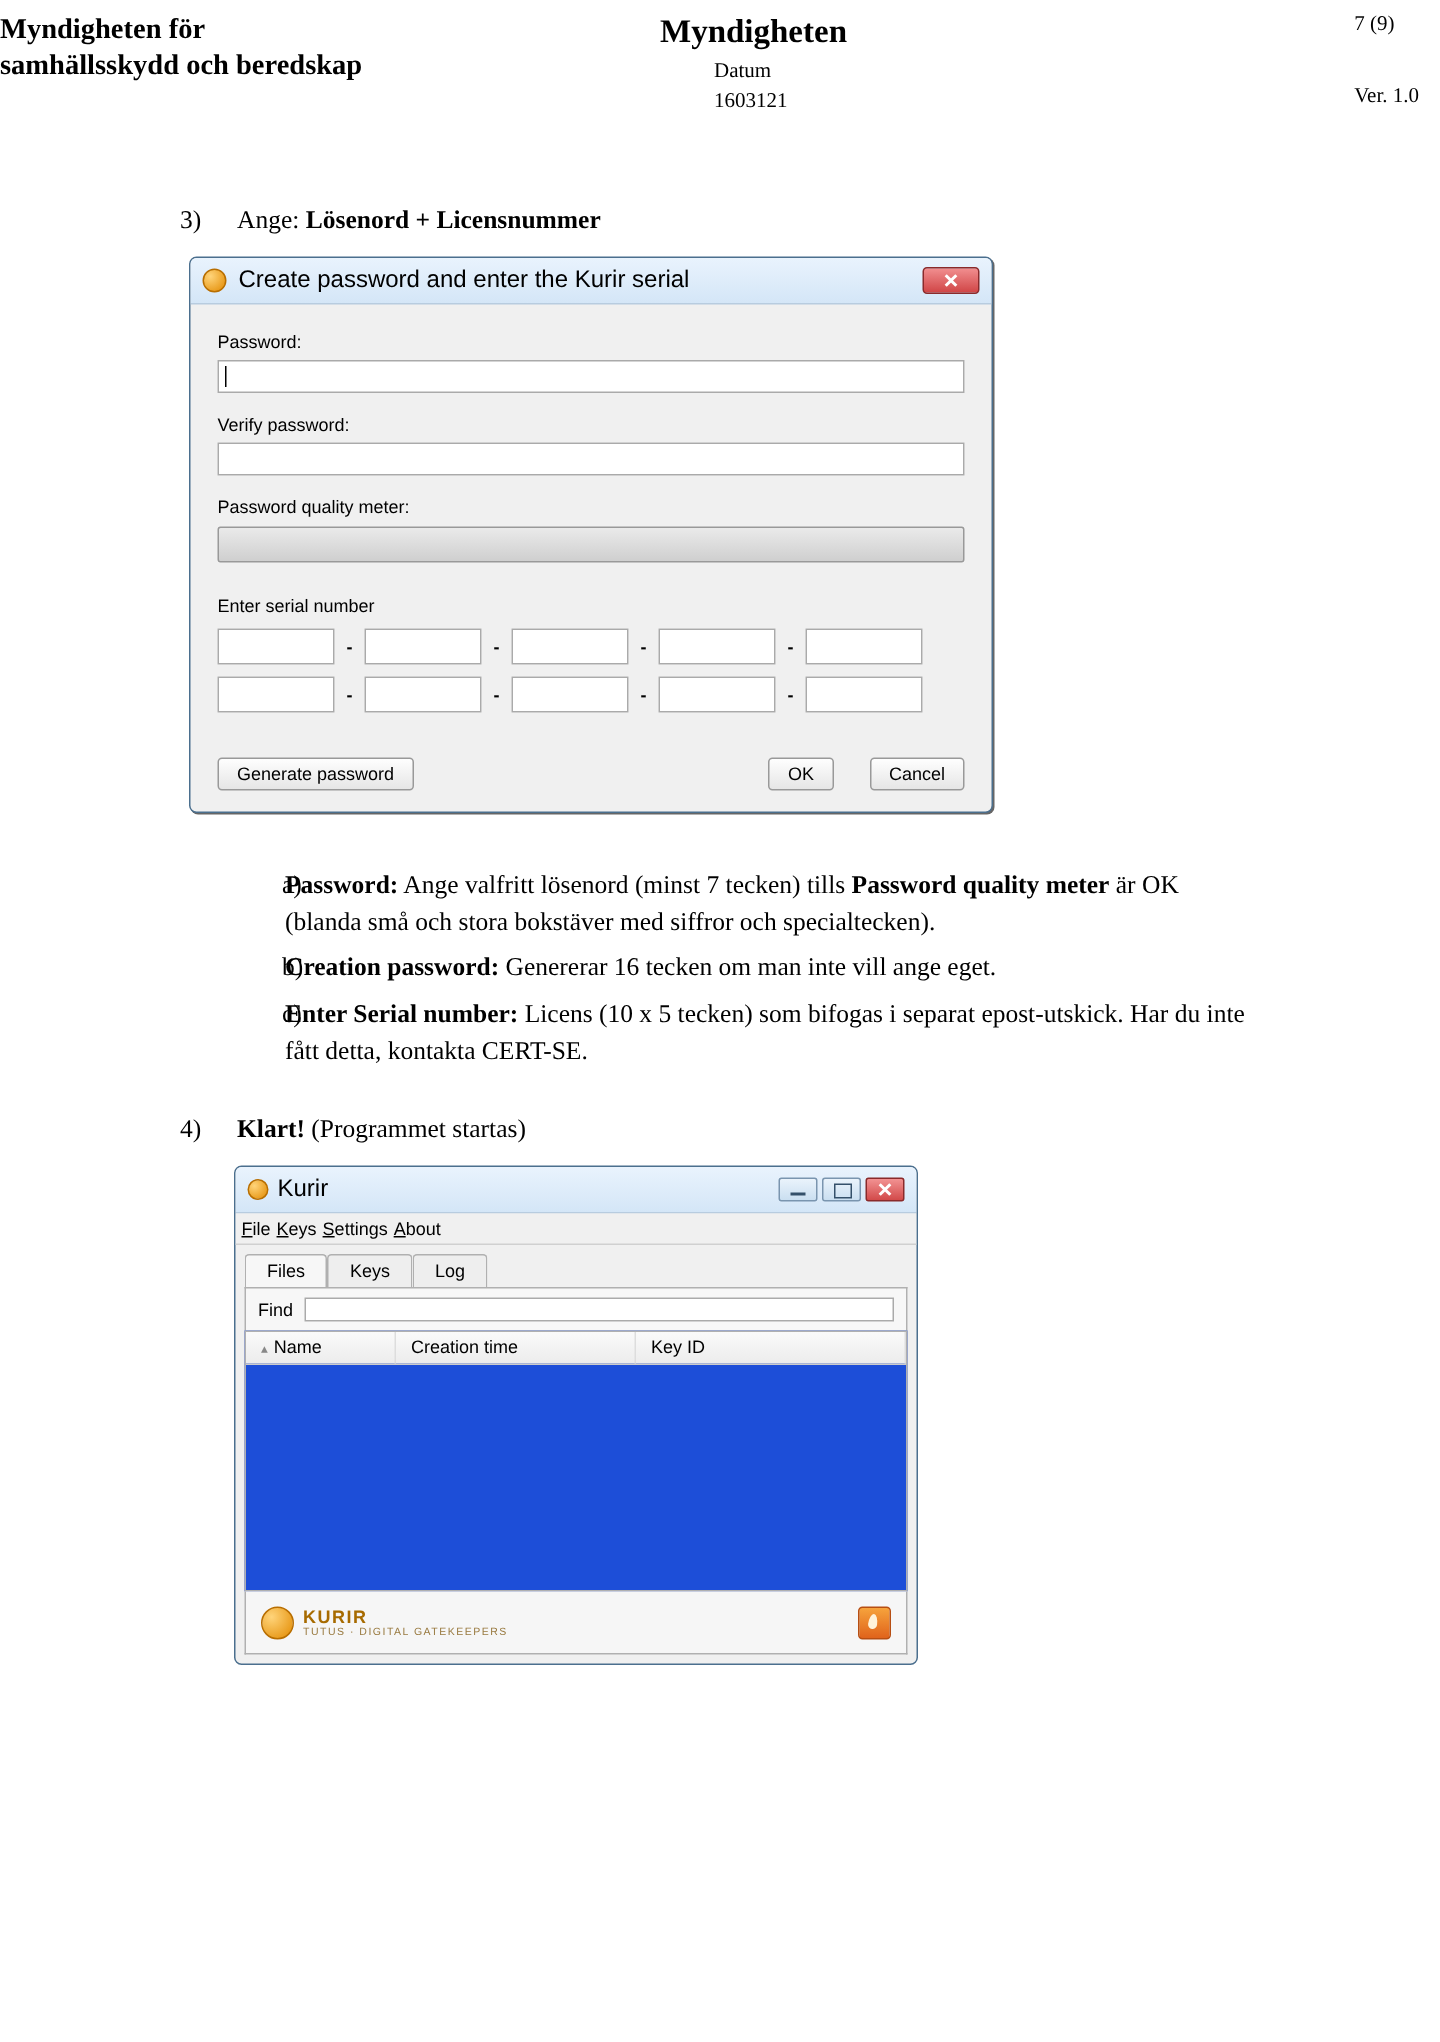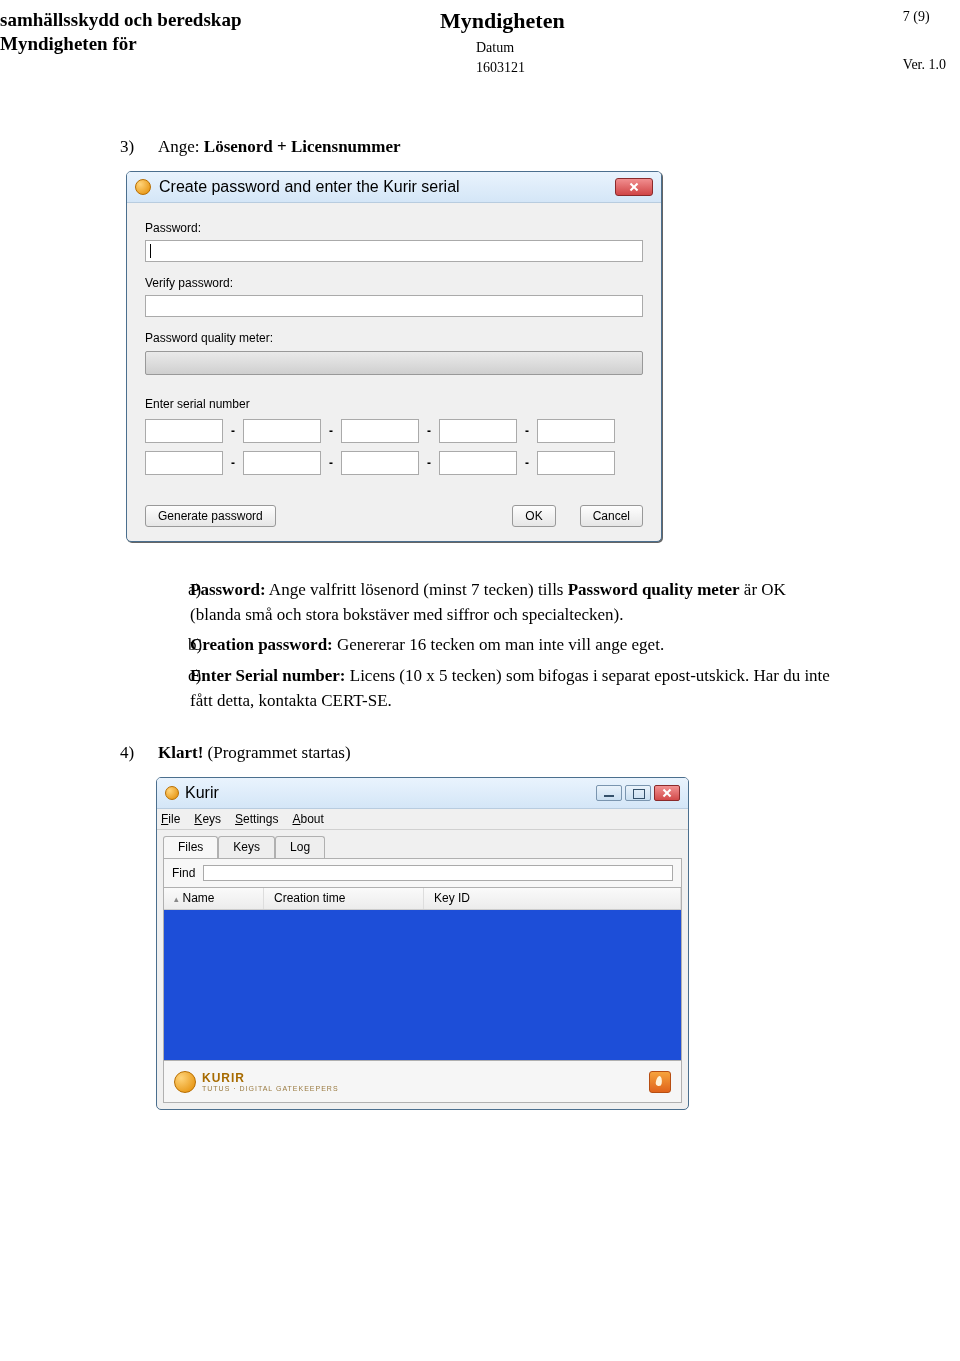--- a/index.html
+++ b/index.html
@@ -144,21 +144,21 @@
     color:#000;
     font-family: 'Segoe UI', Tahoma, Arial, sans-serif;
     text-align: center;
   }
   .d-footer .spacer { flex:1; }
   .d-footer .btn + .btn { margin-left: 24px; }
 
   
   .dialog2 {
     margin: 14px 0 0 36px;
-    width: 533px;
+    width: 456px;
     border: 1px solid #4b6f8e;
     border-radius: 5px;
     background: #f0f0f0;
     overflow: hidden;
     font-family: 'Segoe UI', Tahoma, Arial, sans-serif;
     font-size: 12px;
   }
   .dialog2 .tb-right { display:flex; gap:3px; }
   .winbtn {
     width: 26px; height: 16px;
@@ -174,21 +174,21 @@
   .winbtn.close2:after { content:""; position:absolute; left:50%; top:50%; width:10px; height:2px; background:#fff; transform:translate(-50%,-50%) rotate(-45deg);}
   .dialog2 .tb-icon2 {
     width:14px; height:14px; border-radius:50%;
     background: radial-gradient(circle at 30% 30%, #ffd47a, #e28a00);
     border:1px solid #b86e00; margin-right:6px;
   }
   .menubar {
     background: #f0f0f0;
     padding: 3px 4px;
     display:flex;
-    gap: 14px;
+    gap: 4px;
     border-bottom: 1px solid #d0d0d0;
     font-size: 12px;
   }
   .menubar span { position:relative; }
   .menubar .ul { text-decoration: underline; }
   .tabrow {
     display:flex;
     margin: 6px 6px 0 6px;
     font-size: 12px;
   }
@@ -267,22 +267,22 @@
     transform: rotate(8deg);
   }
 </style>
 </head>
 <body>
 
 <div class="page">
 
   <div class="header">
     <div class="header-left">
+      <div>Myndigheten för</div>
       <div>samhällsskydd och beredskap</div>
-      <div>Myndigheten för</div>
     </div>
     <div class="header-mid">
       <div class="header-title">Myndigheten</div>
       <div class="header-sub">
         <span>Datum</span><br>
         <span>1603121</span>
       </div>
     </div>
     <div class="header-right">
       <div>7 (9)</div>

